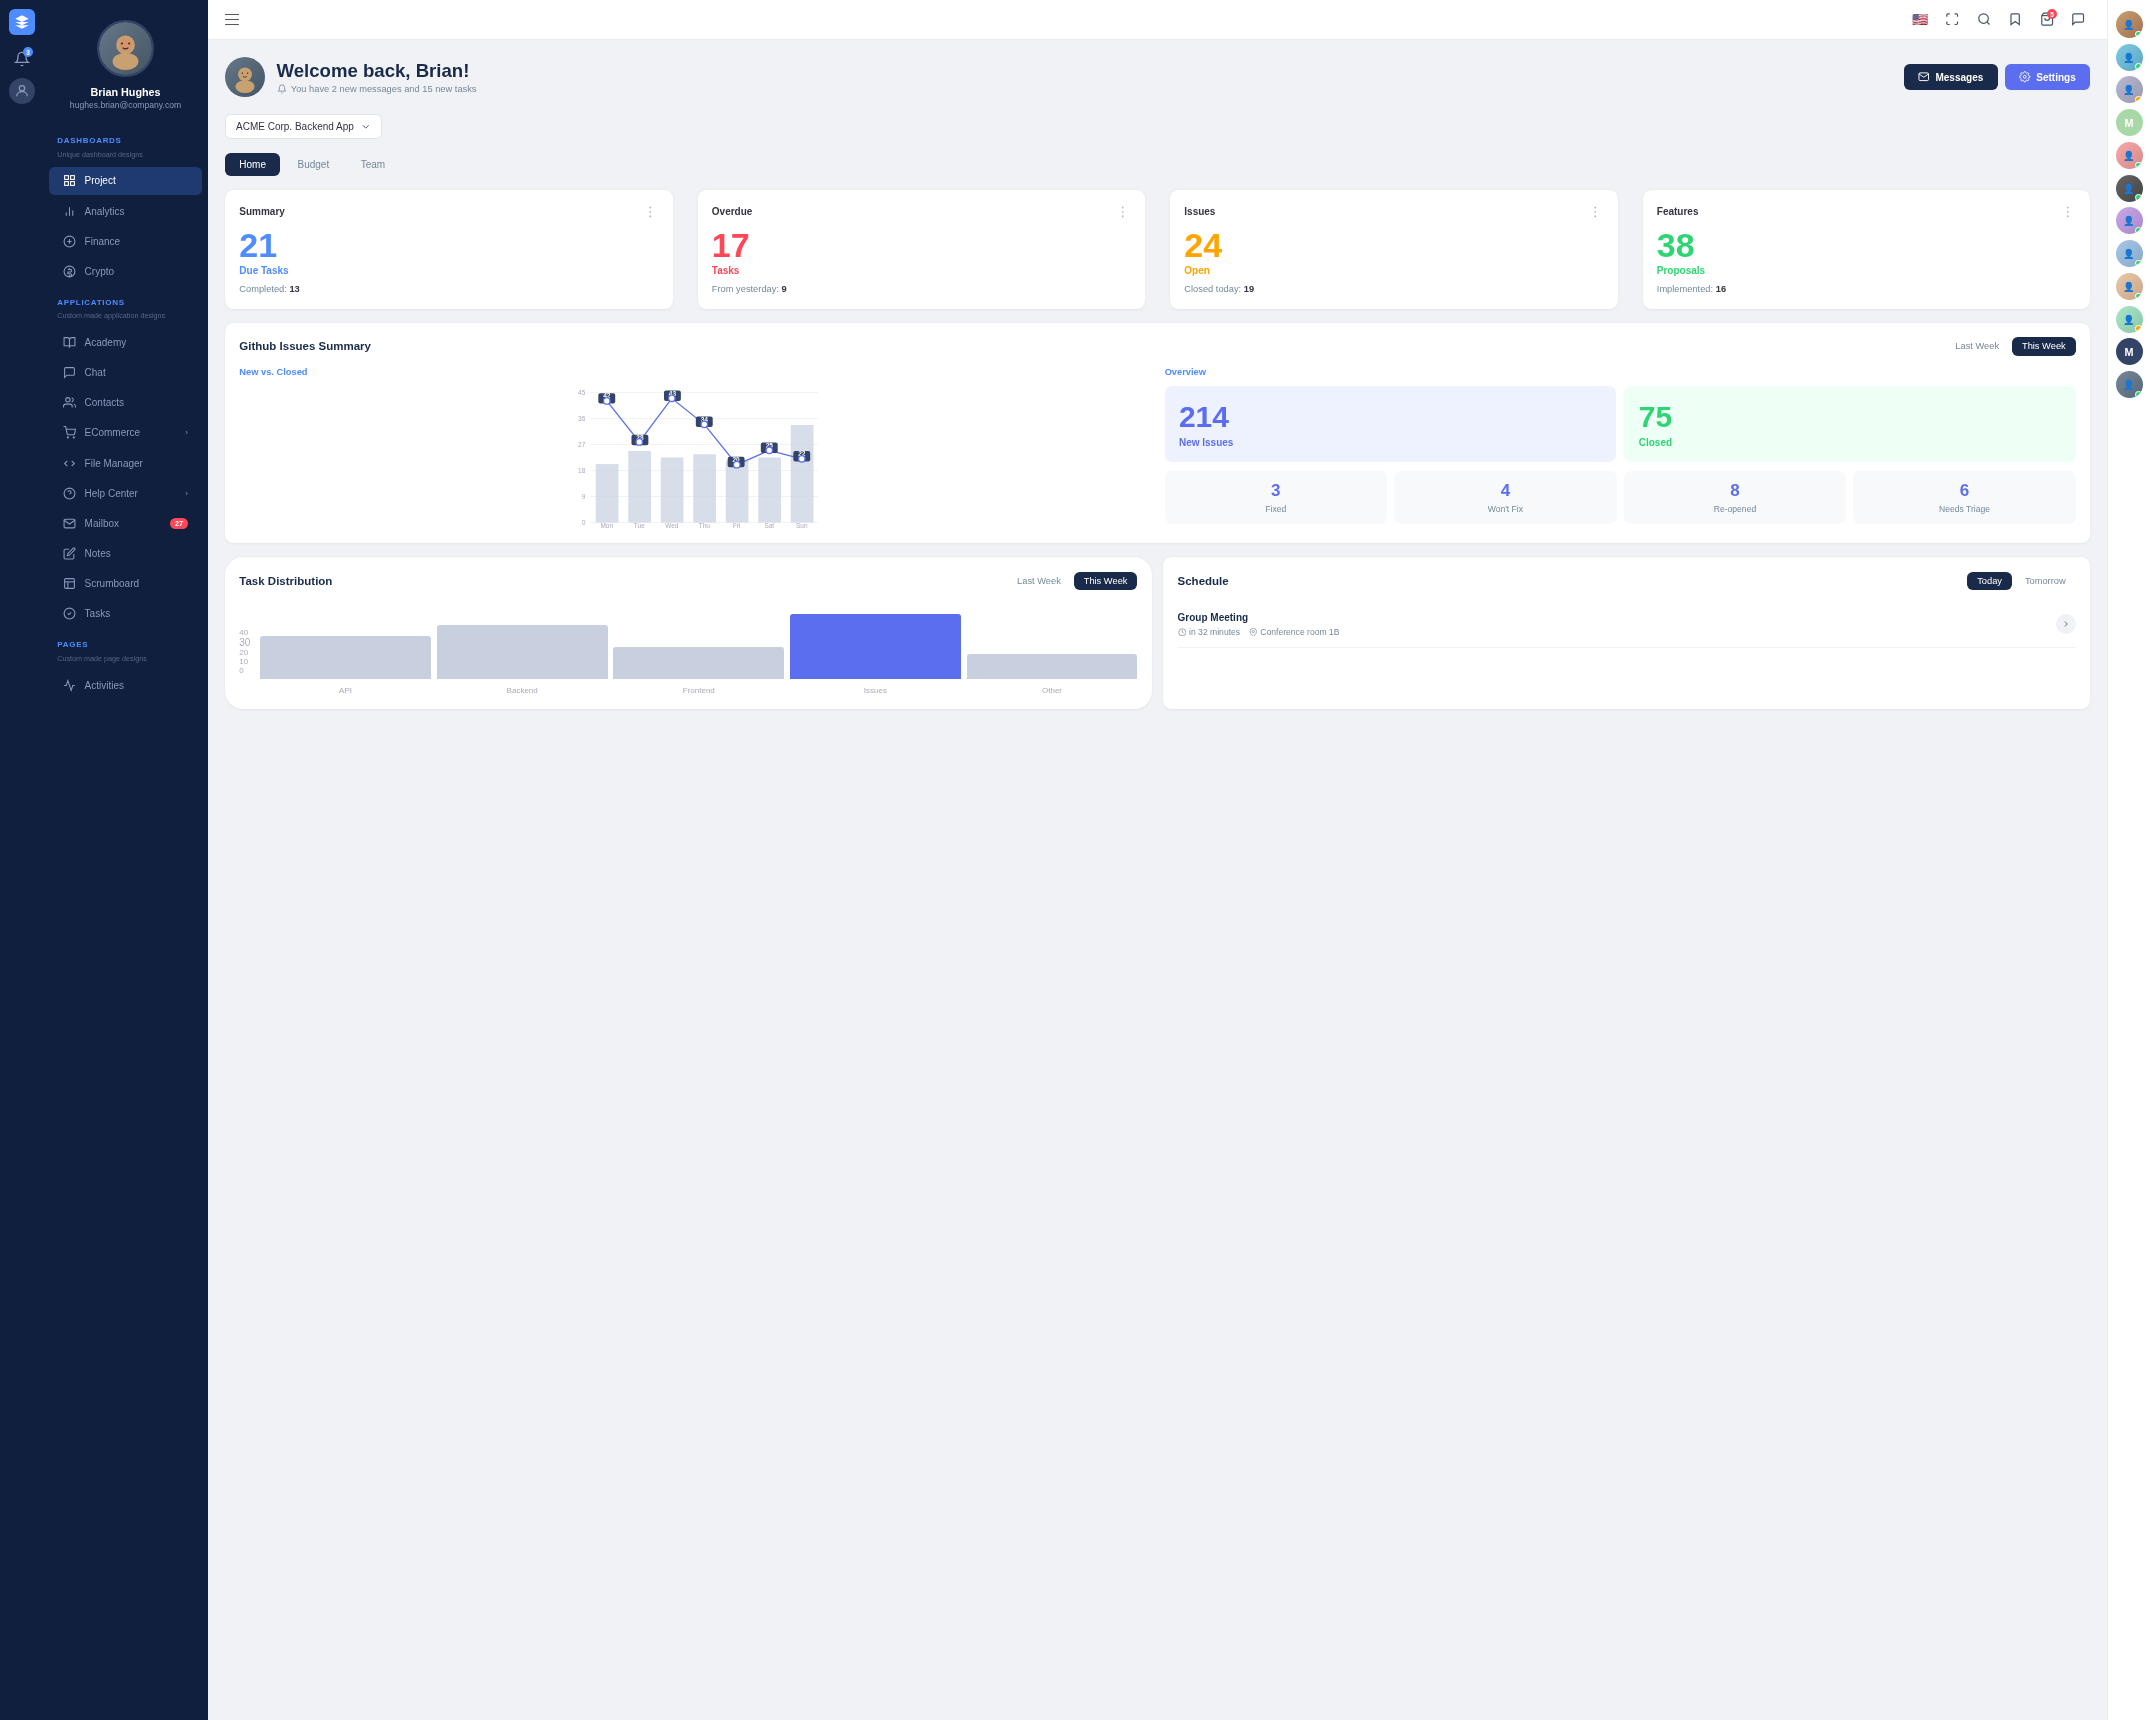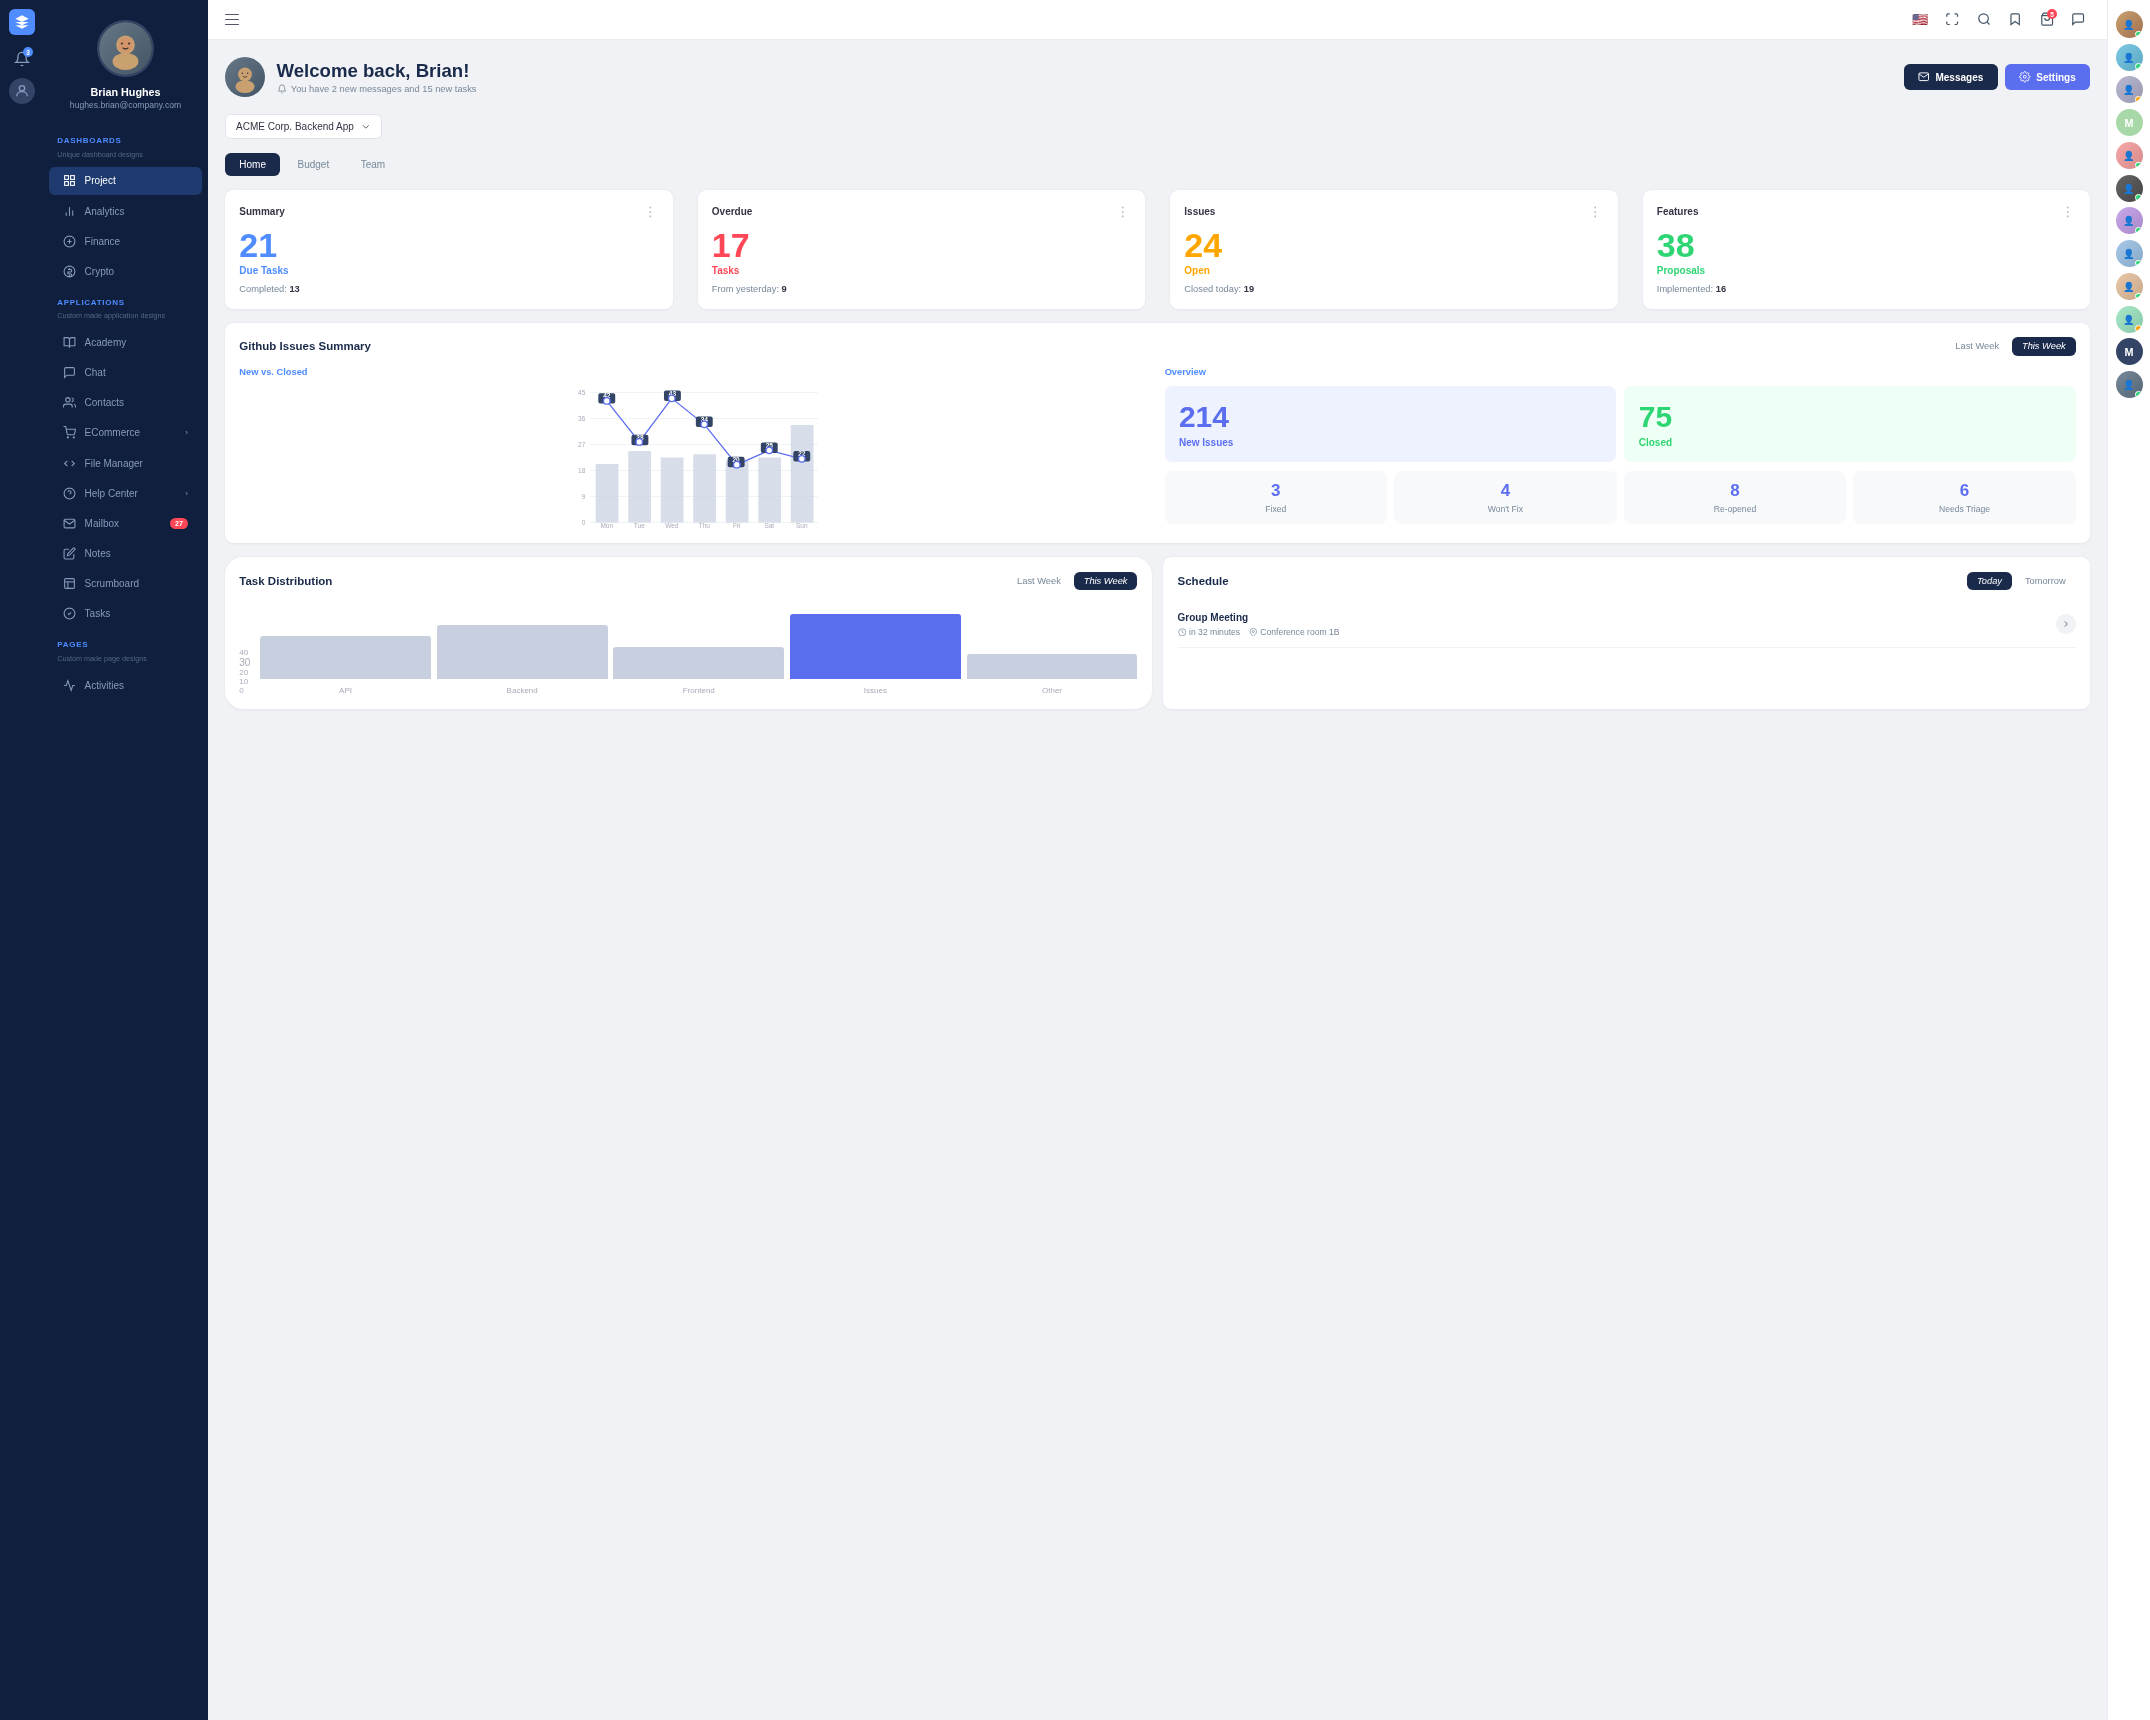--- a/index.html
+++ b/index.html
@@ -80,21 +80,21 @@
     .blue { color: #4e8cff; }
     .red { color: #ff4757; }
     .orange { color: #ffa500; }
     .green { color: #2ed573; }
     .section-card { background: white; border-radius: 8.6px; padding: 14.3px; box-shadow: 0 0.7px 2.9px rgba(0,0,0,0.06); }
     .section-card.full { grid-column: 1 / -1; }
     .section-header { display: flex; align-items: center; justify-content: space-between; margin-bottom: 11.5px; }
     .section-title { font-size: 11.5px; font-weight: 700; color: #1a2a4a; }
     .toggle-group { display: flex; gap: 2.9px; }
     .toggle-btn { padding: 4.3px 10px; border-radius: 5.7px; font-size: 9.3px; font-weight: 500; cursor: pointer; border: none; background: transparent; color: #778899; }
-    .toggle-btn.active { background: #1a2a4a; color: white; font-style: italic; }
+    .toggle-btn.active { background: #1a2a4a; color: white; }
 
     
     .chart-container { display: grid; grid-template-columns: 1fr 1fr; gap: 14.3px; }
     .chart-left { flex: 1; }
     .chart-subtitle { font-size: 9.3px; color: #4e8cff; font-weight: 600; margin-bottom: 8.6px; }
     .chart-area { position: relative; height: 143px; }
     .chart-svg { width: 100%; height: 100%; }
 
     .overview-right { }
     .overview-title { font-size: 9.3px; color: #4e8cff; font-weight: 600; margin-bottom: 8.6px; }
@@ -583,21 +583,21 @@
 
       <div class="task-dist-card">
         <div class="section-header">
           <span class="section-title">Task Distribution</span>
           <div class="toggle-group">
             <button class="toggle-btn">Last Week</button>
             <button class="toggle-btn active">This Week</button>
           </div>
         </div>
         <div style="display:flex; gap:5.7px; align-items:flex-end; height:93px;">
-          <div style="display:flex;flex-direction:column;justify-content:flex-end;height:86px;margin-right:4px;">
+          <div style="display:flex;flex-direction:column;justify-content:center;height:86px;margin-right:4px;">
             <span style="font-size:8px;color:#aab;">40</span>
             <span style="font-size:10px;color:#aab;">30</span>
             <span style="font-size:8px;color:#aab;">20</span>
             <span style="font-size:8px;color:#aab;">10</span>
             <span style="font-size:8px;color:#aab;">0</span>
           </div>
           <div class="bar-col">
             <div class="bar" style="height:43px;background:#c8d0e0;"></div>
             <span class="bar-label">API</span>
           </div>

